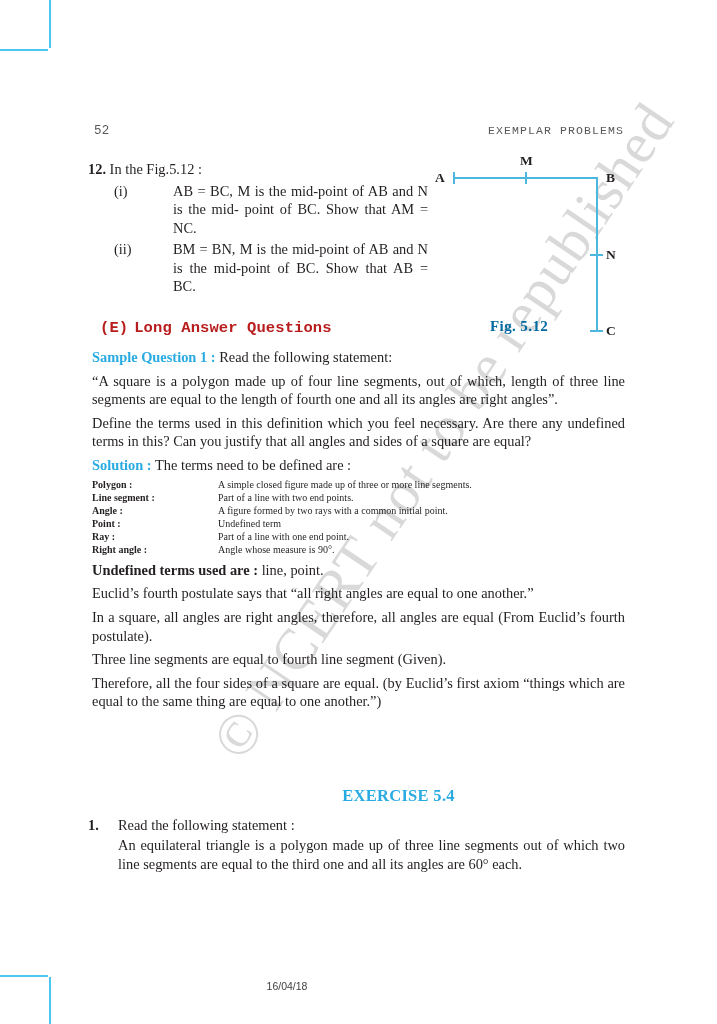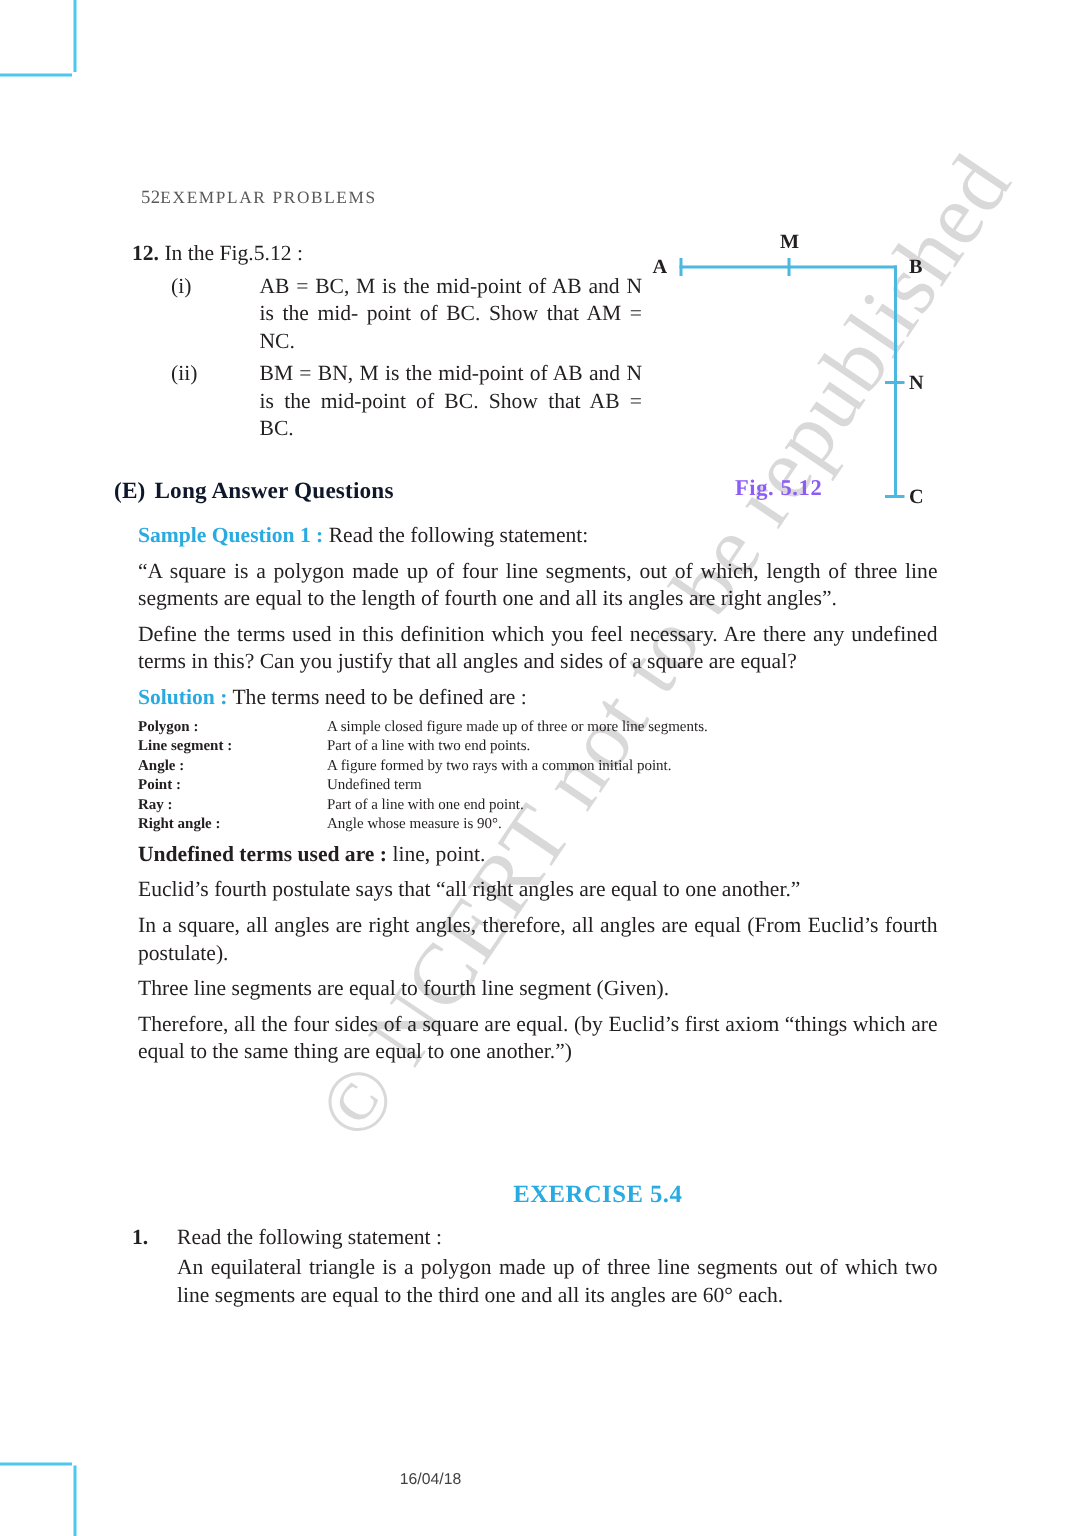--- a/index.html
+++ b/index.html
@@ -64,21 +64,23 @@
     z-index: 2;
   }
 
   
   .pg-header {
     position: absolute;
     left: 94px;
     top: 124px;
     width: 530px;
     display: flex;
+    justify-content: space-between;
     align-items: baseline;
+    font-family: Liberation Mono, monospace;
   }
   .pg-num {
     font-size: 12.5px;
     color: #58595b;
     letter-spacing: .2px;
   }
   .pg-title {
     font-size: 11.5px;
     color: #58595b;
     letter-spacing: 1.1px;
@@ -133,34 +135,35 @@
     font-weight: bold;
     font-size: 13.5px;
     color: #231f20;
   }
   .fig-caption {
     position: absolute;
     left: 490px;
     top: 318px;
     font-weight: bold;
     font-size: 15px;
-    color: #8b5cf6;
+    color: #0369a1;
     letter-spacing: .4px;
     text-align: right;
   }
 
   
   .sec-heading {
     position: absolute;
-    left: 76px;
+    left: 100px;
     top: 319px;
     font-weight: bold;
     font-size: 15.5px;
-    color: #0f172a;
+    color: #b91c1c;
     letter-spacing: .1px;
+    font-family: Liberation Mono, monospace;
   }
   .sec-heading .gap { display: inline-block; width: 6px; }
 
   
   .flow {
     position: absolute;
     left: 92px;
     top: 348px;
     width: 533px;
     font-size: 14.4px;

